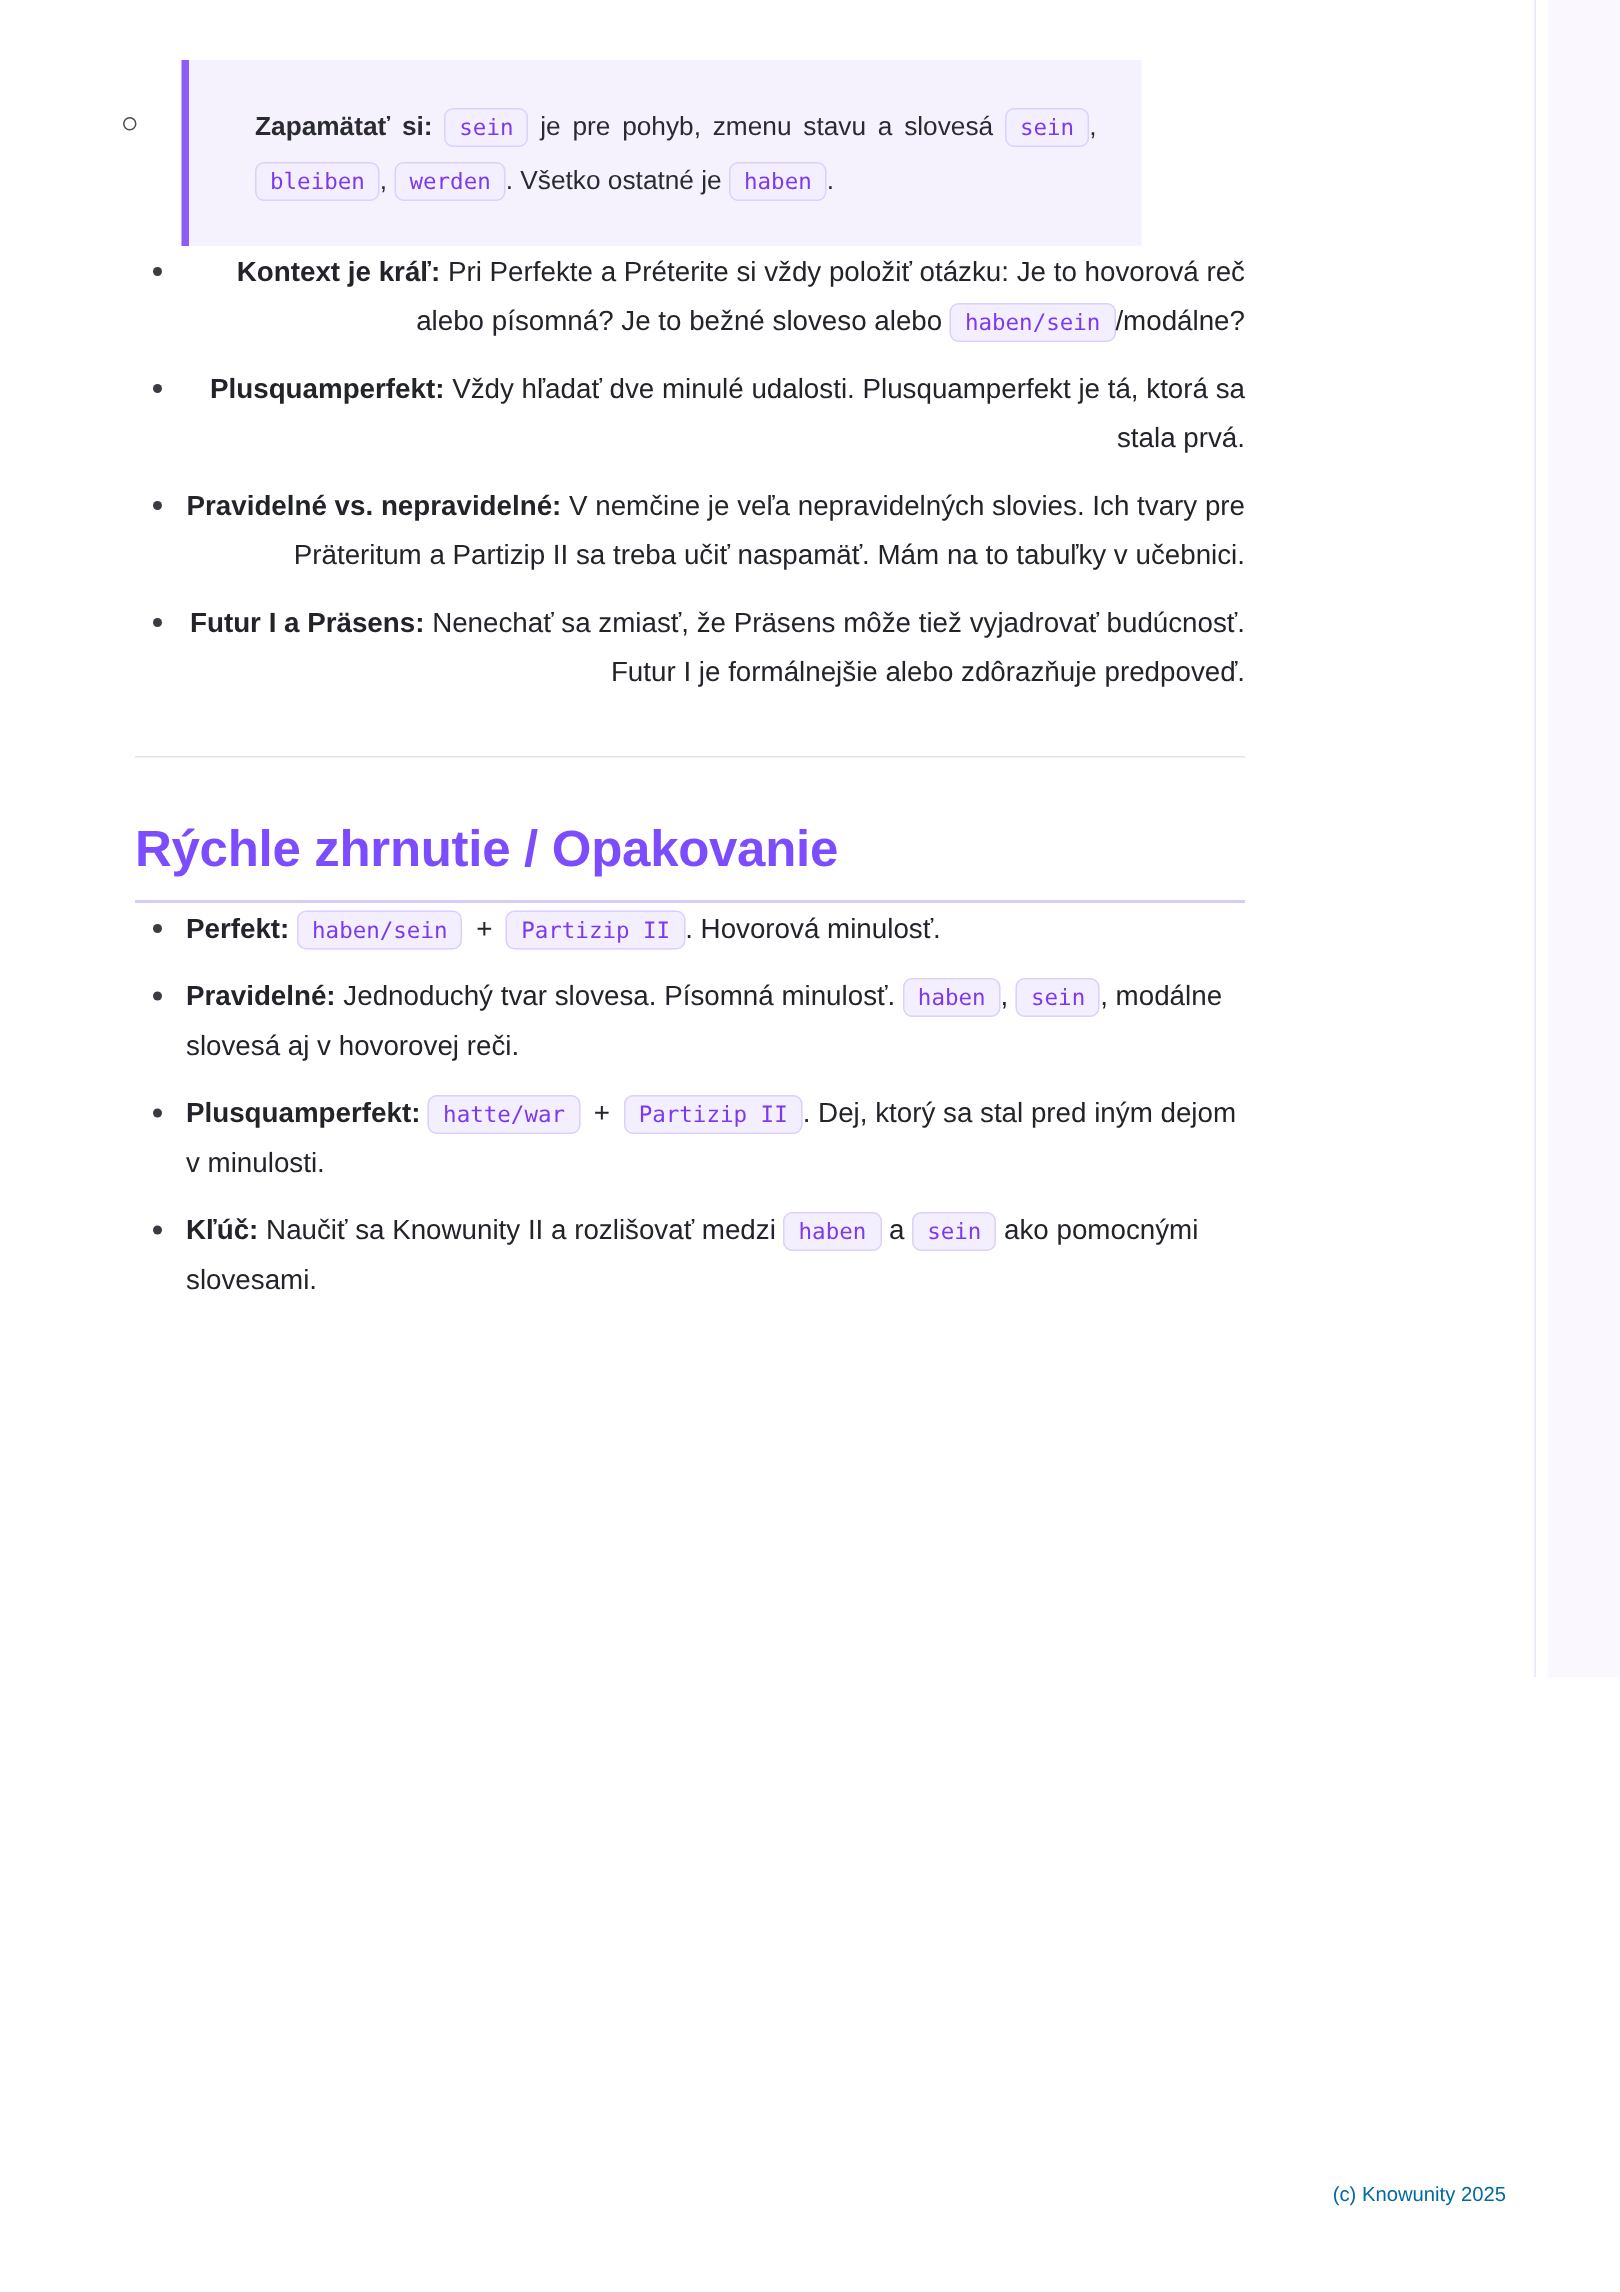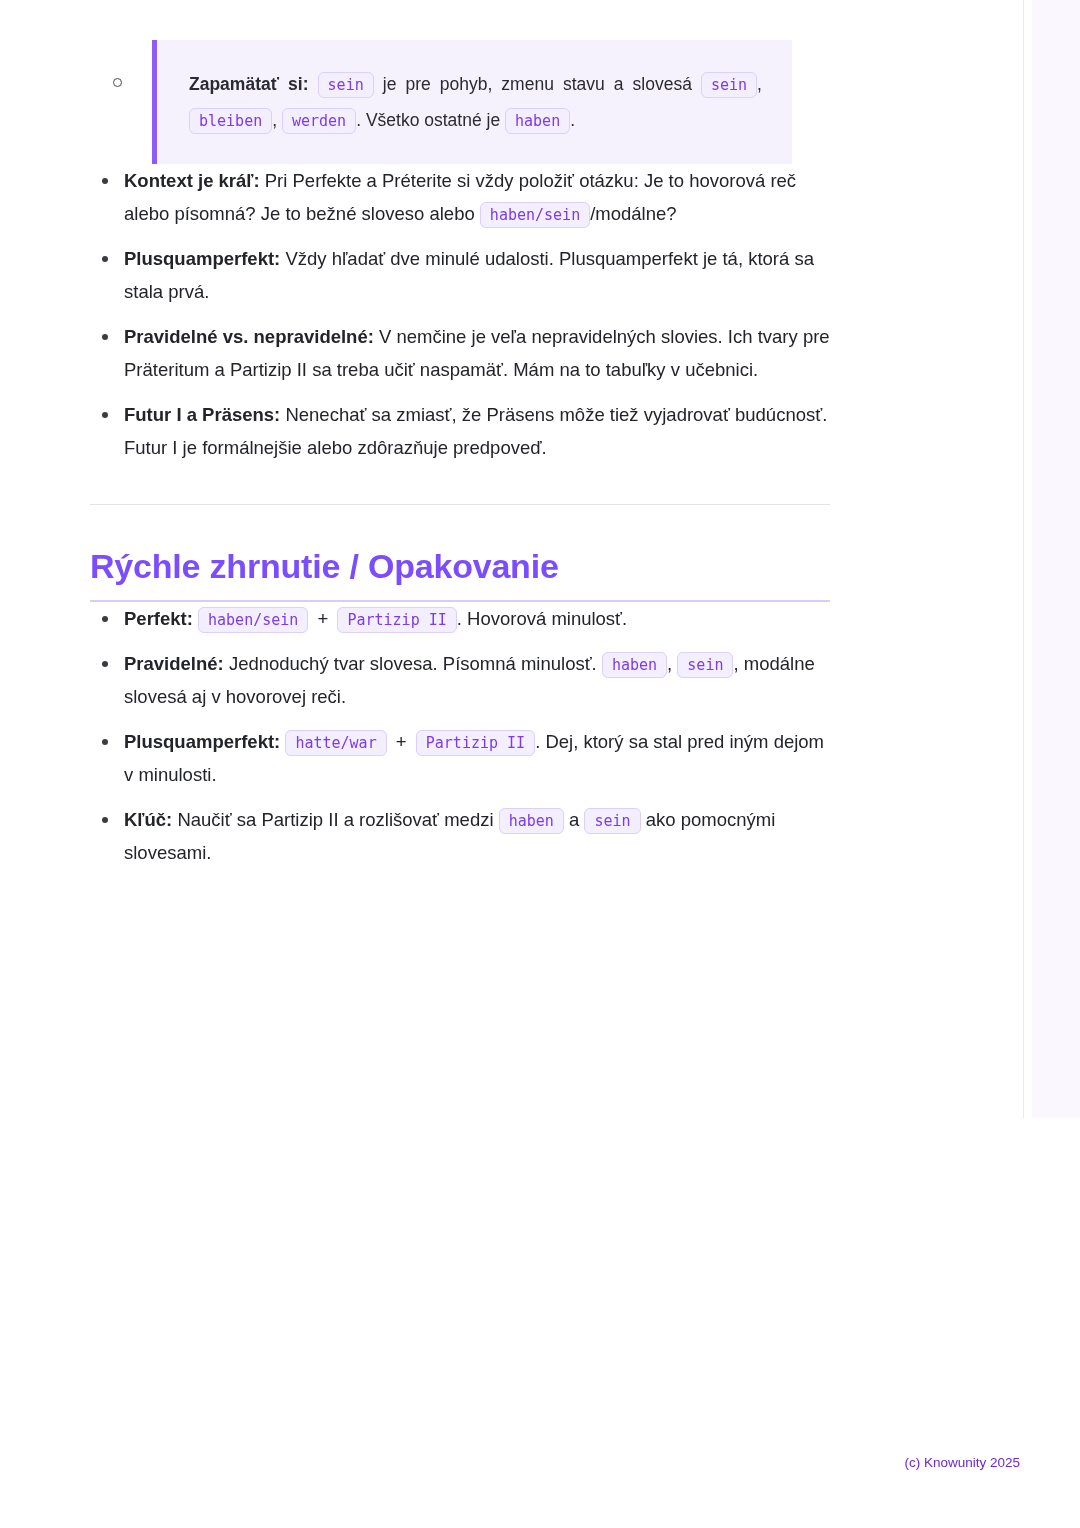--- a/index.html
+++ b/index.html
@@ -40,22 +40,22 @@
     left: 90px;
     top: 40px;
     width: 740px;
   }
 
   
   .callout {
     position: relative;
     background: #f6f2fd;
     border-left: 5px solid #8b5cf6;
-    padding: 26px 30px 26px 32px;
-    margin-left: 62px;
+    padding: 26px 30px 26px 44px;
+    margin-left: 31px;
     width: 640px;
     box-sizing: border-box;
     text-align: justify;
     font-size: 17.5px;
     line-height: 36px;
     color: #2a2b31;
   }
   .callout-marker {
     position: absolute;
     left: -44px;
@@ -100,21 +100,21 @@
     left: 12px;
     top: 14px;
     width: 6px;
     height: 6px;
     background: #3b3c42;
     border-radius: 50%;
   }
   .b { font-weight: bold; }
   .it { }
 
-  .list-tips { margin-top: 38px; }
+  .list-tips { margin-top: 38px; text-align: right; }
 
   hr.sep {
     border: none;
     border-top: 1px solid #e4e4e8;
     margin: 40px 0 0 0;
   }
 
   h2.section-title {
     font-size: 34px;
     font-weight: bold;
@@ -128,24 +128,24 @@
     margin: 14px 0 0 0;
   }
 
   .list-summary { margin-top: 26px; }
   .list-summary > li { margin-bottom: 14px; }
 
   .plus { padding: 0 4px; }
 
   .footer {
     position: absolute;
-    right: 60px;
+    right: 76px;
     bottom: 58px;
     font-size: 13.5px;
-    color: #6d28d9;
+    color: #0369a1;
     font-family: "Liberation Sans", sans-serif;
     text-align: center;
   }
 </style>
 </head>
 <body>
 
 <div class="page-edge"></div>
 <div class="page-edge-inner"></div>
 
@@ -202,21 +202,21 @@
       <code>sein</code><span>, modálne slovesá aj v hovorovej reči.</span>
     </li>
     <li>
       <span class="b">Plusquamperfekt:</span>
       <code>hatte/war</code>
       <span class="plus">+</span>
       <code>Partizip II</code><span>. Dej, ktorý sa stal pred iným dejom v minulosti.</span>
     </li>
     <li>
       <span class="b">Kľúč:</span>
-      <span>Naučiť sa Partizip II a rozlišovať medzi</span>
+      <span>Naučiť sa Knowunity II a rozlišovať medzi</span>
       <code>haben</code>
       <span>a</span>
       <code>sein</code>
       <span>ako pomocnými slovesami.</span>
     </li>
   </ul>
 
 </div>
 
 <div class="footer">(c) Knowunity 2025</div>

